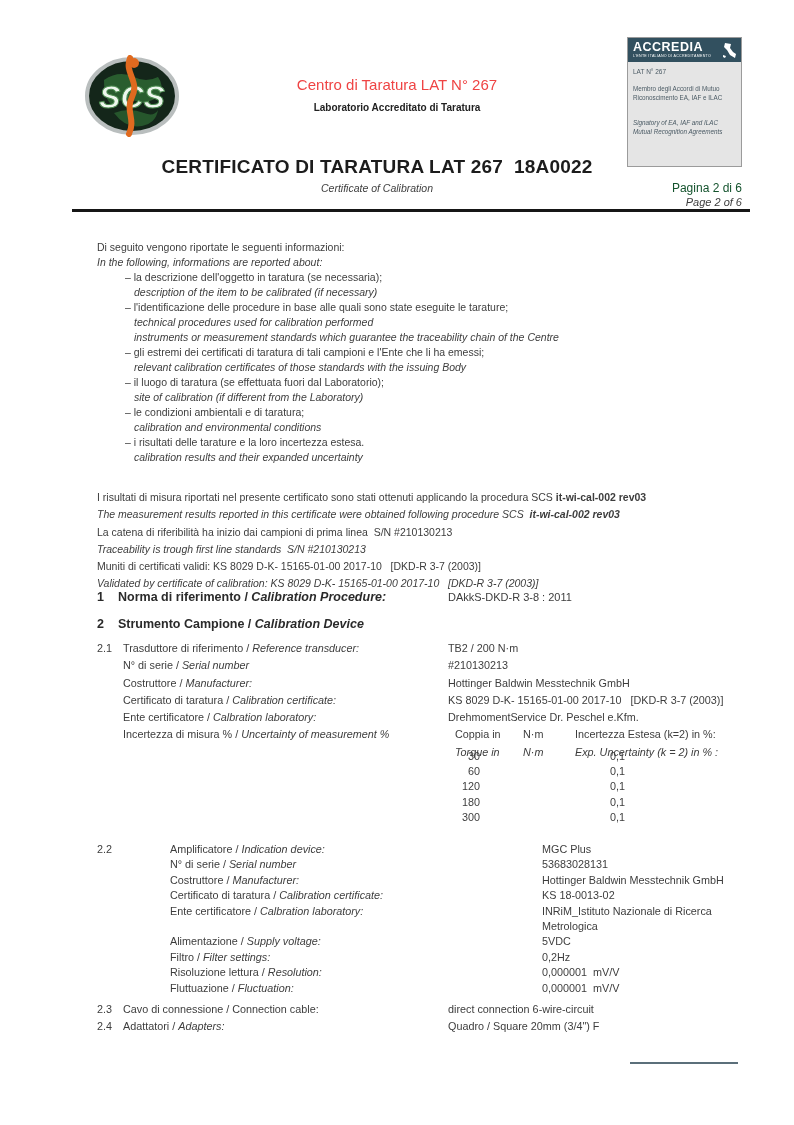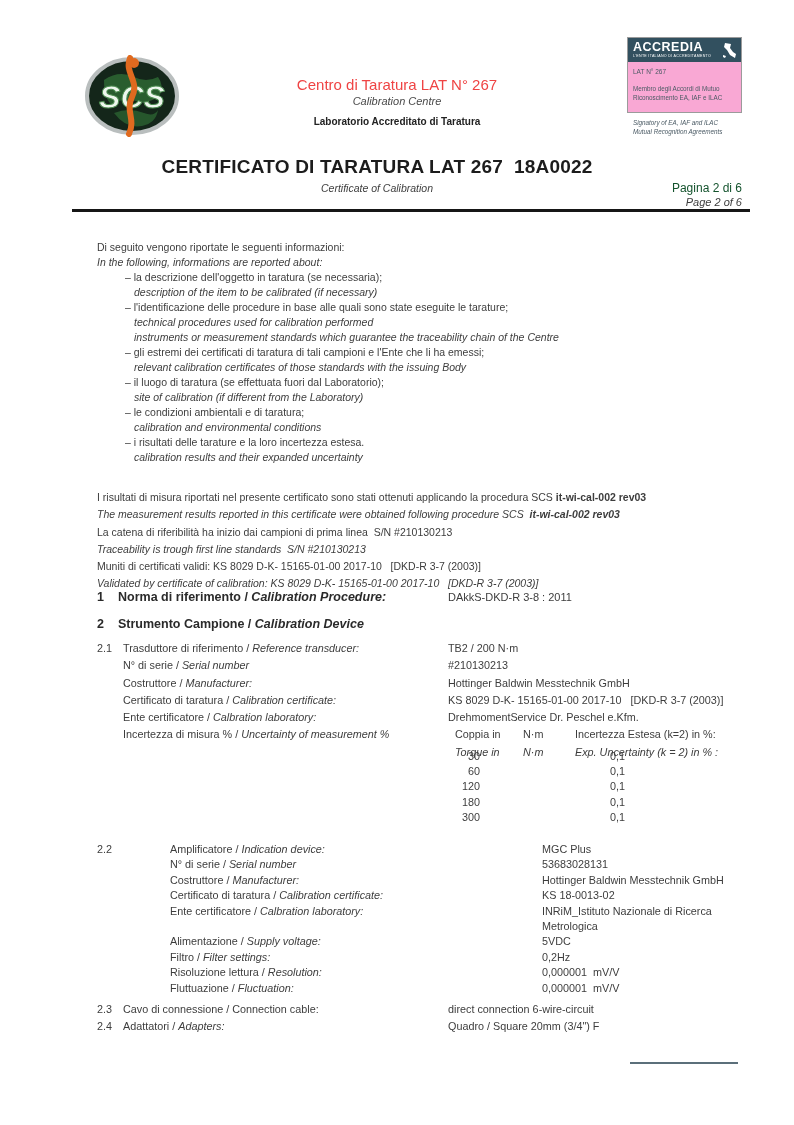--- a/index.html
+++ b/index.html
@@ -12,22 +12,22 @@
   [data-bind] { white-space:pre-wrap; }
 
   
   .logo-wrap { position:absolute; left:84px; top:55px; }
   .centre-block { position:absolute; left:200px; right:200px; top:76px; text-align:center; }
   .centre-title { font-size:15px; color:#ef4444; }
   .centre-sub   { font-size:11px; font-style:italic; color:#4a4a4a; margin-top:2px; }
   .centre-bold  { font-size:10px; font-weight:bold; color:#222; margin-top:9px; }
 
   .accredia-box {
-    position:absolute; left:627px; top:37px; width:115px; height:76px;
-    border:1px solid #9b9b9b; background:#f9a8d4;
+    position:absolute; left:627px; top:37px; width:115px; height:130px;
+    border:1px solid #9b9b9b; background:#e5e5e5;
   }
   .accredia-band {
     height:24px; display:flex; align-items:center; justify-content:space-between;
     padding:2px 4px 2px 5px; color:#fff;
   }
   .accredia-brand-col { line-height:1; }
   .accredia-brand { font-size:12.5px; font-weight:bold; letter-spacing:.5px; }
   .accredia-brand-sub { font-size:3.6px; letter-spacing:.3px; margin-top:1px; }
   .accredia-body { padding:4px 5px; color:#4a5a64; }
   .acc-lat { font-size:6.5px; margin-top:2px; }
@@ -95,21 +95,20 @@
       <path d="M20 25 Q35 15 50 22 Q62 28 74 22 Q80 30 76 40 Q65 50 52 46 Q38 42 28 50 Q20 44 20 25 Z" fill="#2e6b34" opacity="0.8"></path>
       <path d="M30 58 Q45 52 60 58 Q70 62 74 55 Q72 68 58 71 Q42 74 30 58 Z" fill="#2e6b34" opacity="0.7"></path>
       <text x="48" y="53" text-anchor="middle" font-size="32" font-weight="bold" font-style="italic" fill="#eef7ee" stroke="#4c8b50" stroke-width="1" data-bind="header.logo">SCS</text>
       <path d="M46 3 C 40 18 56 26 48 42 C 41 56 52 64 45 79" stroke="#e06a1f" stroke-width="6" fill="none" stroke-linecap="round"></path>
       <circle cx="50" cy="8" r="5" fill="#e06a1f"></circle>
     </svg>
   </div>
 
   <div class="centre-block">
     <div class="centre-title" data-bind="header.centre_title">Centro di Taratura LAT N° 267</div>
-    <div class="centre-sub" data-bind="header.centre_sub">Calibration Centre</div>
     <div class="centre-bold" data-bind="header.centre_bold">Laboratorio Accreditato di Taratura</div>
   </div>
 
   <div class="accredia-box">
     <div class="accredia-band" style="background:#32505f">
       <div class="accredia-brand-col">
         <div class="accredia-brand" data-bind="header.accredia.brand">ACCREDIA</div>
         <div class="accredia-brand-sub" data-bind="header.accredia.brand_sub">L'ENTE ITALIANO DI ACCREDITAMENTO</div>
       </div>
       <svg width="15" height="17" viewBox="0 0 15 17">

